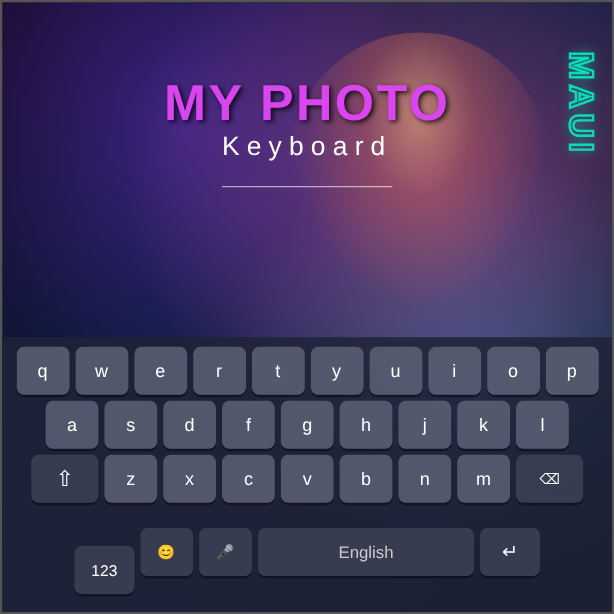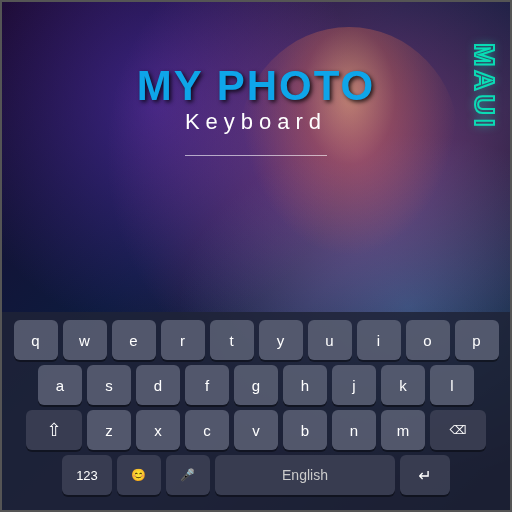--- a/index.html
+++ b/index.html
@@ -64,21 +64,21 @@
       position: absolute;
       top: 12%;
       left: 0; right: 0;
       text-align: center;
       z-index: 3;
     }
 
     .app-title {
       font-size: 42px;
       font-weight: 900;
-      color: #0ea5e9;
+      color: #d946ef;
       text-shadow: 2px 2px 4px rgba(0,0,0,0.8);
       letter-spacing: 2px;
       line-height: 1.1;
     }
 
     .app-subtitle {
       font-size: 22px;
       font-weight: 400;
       color: #ffffff;
       letter-spacing: 6px;
@@ -137,20 +137,21 @@
     .key-backspace {
       min-width: 50px;
       max-width: 56px;
       flex: 1.3;
     }
 
     .key-123 {
       min-width: 44px;
       max-width: 50px;
       font-size: 13px;
+      margin-top: 31px;
     }
 
     .key-emoji {
       min-width: 40px;
       max-width: 44px;
     }
 
     .key-mic {
       min-width: 40px;
       max-width: 44px;

